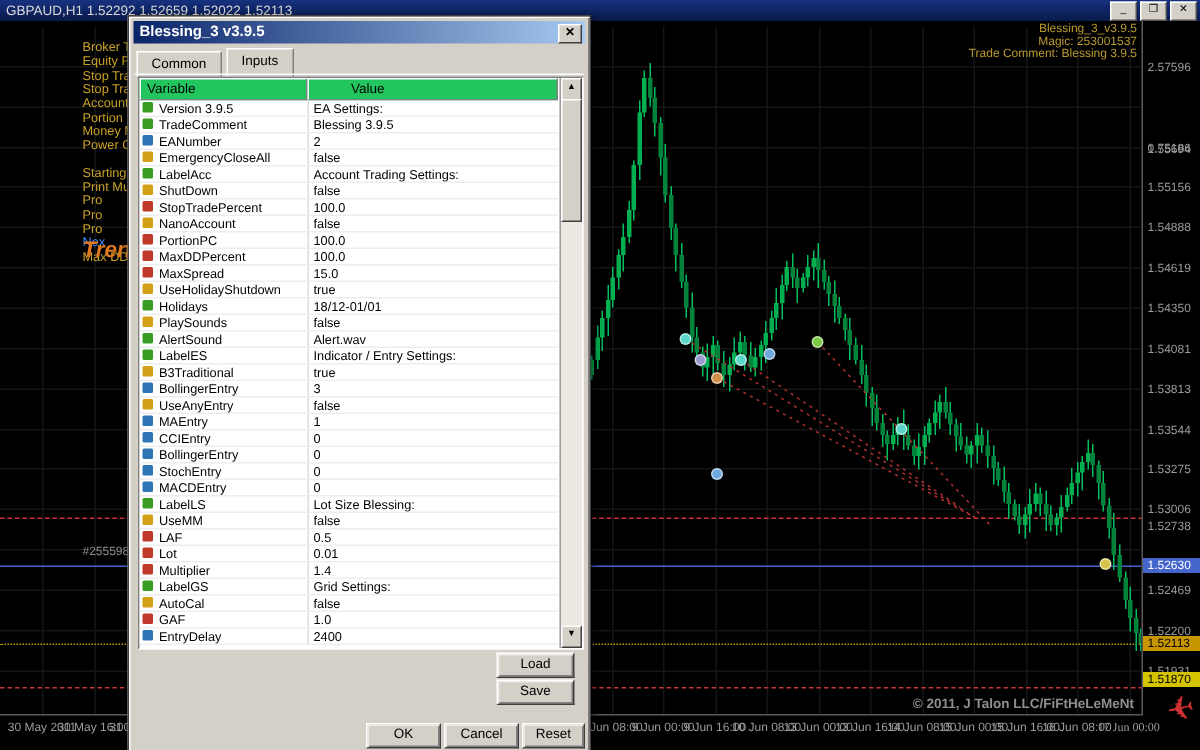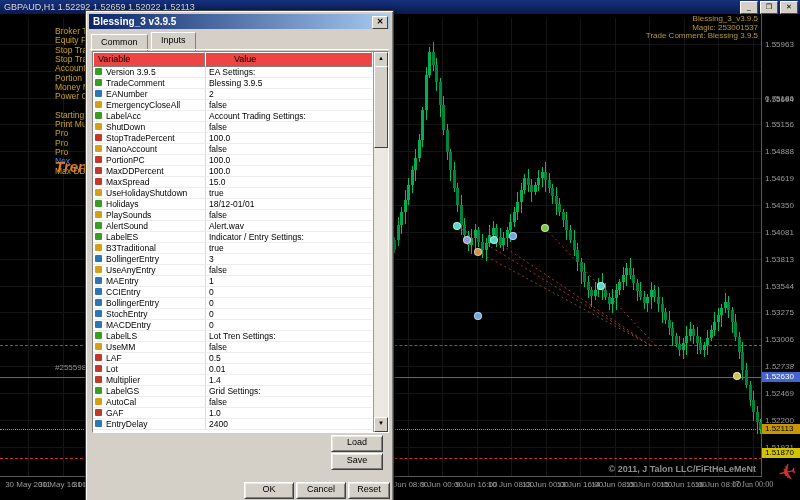--- a/index.html
+++ b/index.html
@@ -54,21 +54,21 @@
     border:1px solid;border-color:#fff #404040 #404040 #fff;font-size:8px;line-height:9px;text-align:center;color:#000;}
   .tabs{position:absolute;left:5px;top:21px;height:17px;}
   .tab{display:inline-block;height:14px;padding:2px 9px 0;margin-right:1px;background:#d4d0c8;
     border:1px solid;border-color:#fff #808080 #808080 #fff;font-size:9px;vertical-align:bottom;}
   .tab.active{height:16px;border-bottom-color:#d4d0c8;font-weight:normal;}
   .dlg-edge{position:absolute;left:4px;right:4px;top:38px;height:1px;background:#ffffff;}
 
   .param-table{position:absolute;left:6px;top:40px;width:295px;height:380px;background:#fff;
     border:1px solid;border-color:#808080 #fff #fff #808080;overflow:hidden;}
   .param-head{display:flex;width:279px;height:15px;}
-  .head-cell{background:#ef4444;border:1px solid;border-color:#fff #808080 #808080 #fff;
+  .head-cell{background:#22c55e;border:1px solid;border-color:#fff #808080 #808080 #fff;
     font-size:9px;line-height:13px;padding-left:4px;box-sizing:border-box;}
   .head-cell.c1{width:112px;}
   .head-cell.c2{width:167px;padding-left:28px;}
   .param-list{position:absolute;left:0;top:15px;width:279px;height:363px;overflow:hidden;background:#fff;}
   .param-list::before{content:"";position:absolute;left:112px;top:0;height:100%;width:1px;background:#dcdcdc;}
   .param-row{position:relative;height:10px;border-bottom:1px solid #ededed;box-sizing:content-box;}
   .param-icon{position:absolute;left:2px;top:1px;width:7px;height:7px;border-radius:1px;}
   .param-name{position:absolute;left:13px;top:0;width:97px;font-size:8.5px;line-height:10px;
     white-space:nowrap;overflow:hidden;}
   .param-value{position:absolute;left:116px;right:2px;top:0;font-size:8.5px;line-height:10px;
@@ -393,33 +393,33 @@
   <div class="titlebar">
     <span>GBPAUD,H1   1.52292 1.52659 1.52022 1.52113</span>
     <div class="win-controls">
       <div class="win-btn">_</div>
       <div class="win-btn">❐</div>
       <div class="win-btn">✕</div>
     </div>
   </div>
 
   <div class="price-axis" id="price-axis">
-      <div class="axis-price-label" style="top: 26px;">1.55963</div>
+      <div class="axis-price-label" style="top: 26px;">2.57596</div>
       <div class="axis-price-label" style="top: 53px; margin-top: 28px;">1.55694</div>
       <div class="axis-price-label" style="top: 80px;">0.75186</div>
       <div class="axis-price-label" style="top: 106px;">1.55156</div>
       <div class="axis-price-label" style="top: 133px;">1.54888</div>
       <div class="axis-price-label" style="top: 160px;">1.54619</div>
       <div class="axis-price-label" style="top: 187px;">1.54350</div>
       <div class="axis-price-label" style="top: 214px;">1.54081</div>
       <div class="axis-price-label" style="top: 241px;">1.53813</div>
       <div class="axis-price-label" style="top: 268px;">1.53544</div>
       <div class="axis-price-label" style="top: 294px;">1.53275</div>
       <div class="axis-price-label" style="top: 321px;">1.53006</div>
-      <div class="axis-price-label" style="top: 348px; font-style: italic;">1.52738</div>
+      <div class="axis-price-label" style="top: 332px;">1.52738</div>
       <div class="axis-price-label" style="top: 375px;">1.52469</div>
       <div class="axis-price-label" style="top: 402px;">1.52200</div>
       <div class="axis-price-label" style="top: 429px;">1.51931</div>
       <div class="axis-marker" style="top: 358px; background: rgb(68, 102, 204); color: rgb(255, 255, 255);">1.52630</div>
       <div class="axis-marker" style="top: 410px; background: rgb(200, 150, 0); color: rgb(0, 0, 0);">1.52113</div>
       <div class="axis-marker" style="top: 434px; background: rgb(212, 196, 0); color: rgb(0, 0, 0);">1.51870</div>
     </div>
   <div class="time-axis" id="time-axis">
       <div class="axis-time-label" style="left: 1px;">30 May 2011</div>
       <div class="axis-time-label" style="left: 35.5px;">30 May 16:00</div>
@@ -580,21 +580,21 @@
             <div class="param-value">0</div>
           </div>
           <div class="param-row">
             <div class="param-icon" style="background: rgb(46, 117, 182);"></div>
             <div class="param-name">MACDEntry</div>
             <div class="param-value">0</div>
           </div>
           <div class="param-row">
             <div class="param-icon" style="background: rgb(58, 157, 35);"></div>
             <div class="param-name">LabelLS</div>
-            <div class="param-value">Lot Tren Settings:</div>
+            <div class="param-value">Lot Size Blessing:</div>
           </div>
           <div class="param-row">
             <div class="param-icon" style="background: rgb(212, 160, 23);"></div>
             <div class="param-name">UseMM</div>
             <div class="param-value">false</div>
           </div>
           <div class="param-row">
             <div class="param-icon" style="background: rgb(192, 57, 43);"></div>
             <div class="param-name">LAF</div>
             <div class="param-value">0.5</div>

